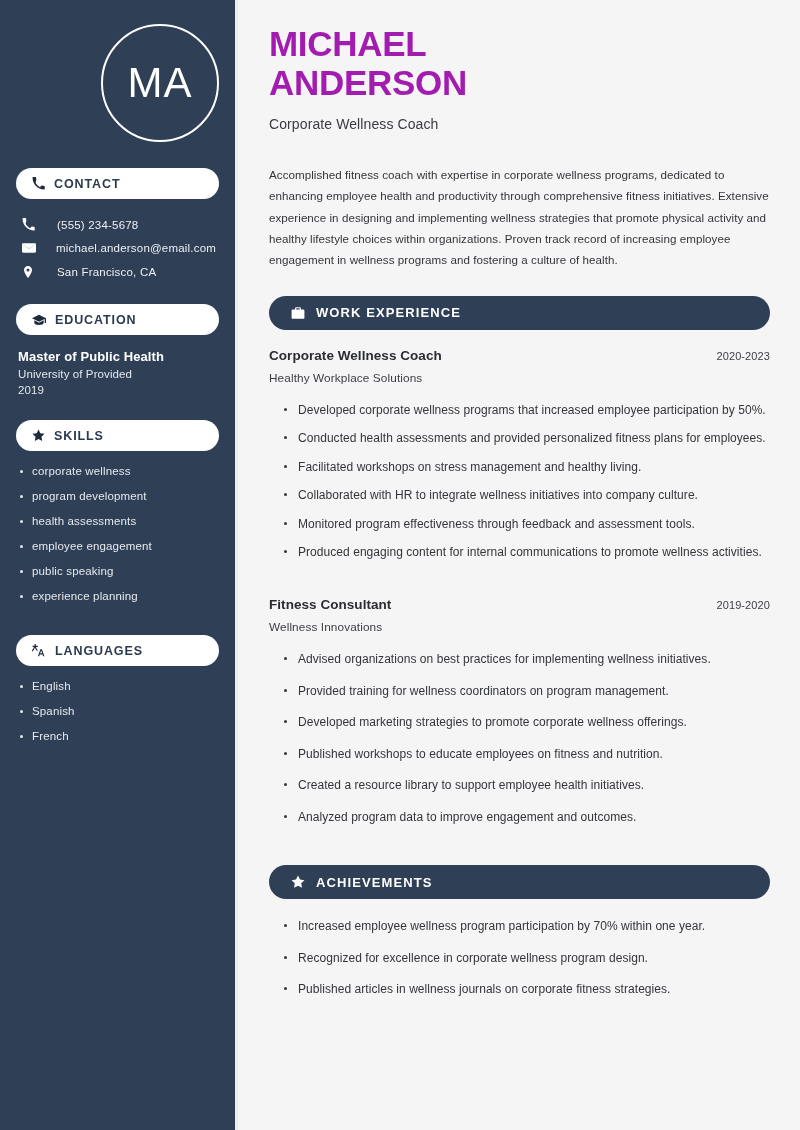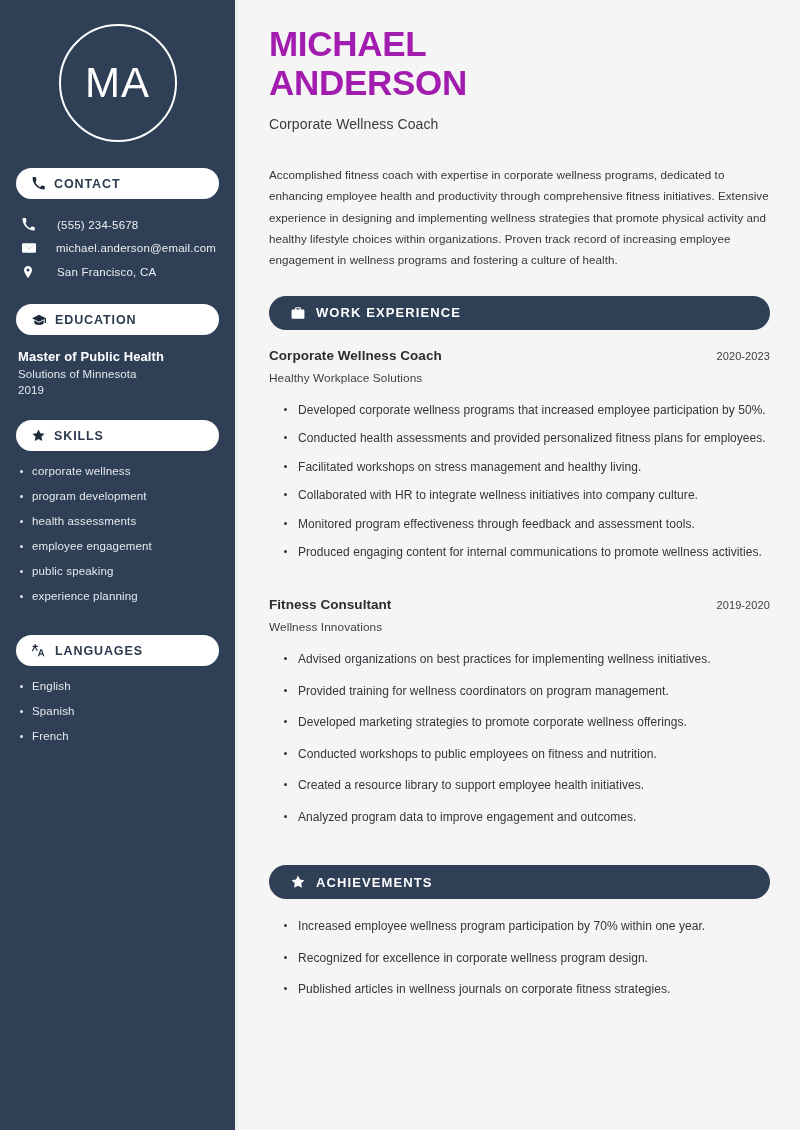--- a/index.html
+++ b/index.html
@@ -25,21 +25,21 @@
     width: 238px;
     flex: 0 0 238px;
     background: #2e3f56;
     border-right: 3px solid #eceded;
     padding: 0 16px;
     color: #ffffff;
   }
 
   .avatar-wrap {
     display: flex;
-    justify-content: center;
+    justify-content: flex-end;
     padding-top: 24px;
     padding-bottom: 26px;
   }
   .avatar {
     width: 118px;
     height: 118px;
     border-radius: 50%;
     border: 2px solid #ffffff;
     display: flex;
     align-items: center;
@@ -275,21 +275,21 @@
       <div class="pill">
         <span class="ico">
           <svg width="14" height="14" viewBox="0 0 24 24" fill="currentColor">
               <path d="M12 3L0 9l12 6 9.8-4.9V17h2.2V9L12 3z"></path>
               <path d="M4 12.6V17c0 1.8 3.6 3.5 8 3.5s8-1.7 8-3.5v-4.4l-8 4-8-4z"></path>
             </svg>
         </span>
         <span class="pill-label">EDUCATION</span>
       </div>
       <div class="edu-degree">Master of Public Health</div>
-      <div class="edu-school">Solutions of Minnesota</div>
+      <div class="edu-school">University of Provided</div>
       <div class="edu-year">2019</div>
     </div>
 
     <div class="side-block">
       <div class="pill">
         <span class="ico">
           <svg width="13" height="13" viewBox="0 0 24 24" fill="currentColor">
               <path d="M12 .8l3.4 7 7.7 1.1-5.6 5.4 1.3 7.7L12 18.4 5.2 22l1.3-7.7L.9 8.9 8.6 7.8 12 .8z"></path>
             </svg>
         </span>
@@ -363,21 +363,21 @@
     <div class="job">
       <div class="job-head">
         <span class="job-role">Fitness Consultant</span>
         <span class="job-dates">2019-2020</span>
       </div>
       <div class="job-company">Wellness Innovations</div>
       <ul class="bullets wide">
         <li>Advised organizations on best practices for implementing wellness initiatives.</li>
         <li>Provided training for wellness coordinators on program management.</li>
         <li>Developed marketing strategies to promote corporate wellness offerings.</li>
-        <li>Conducted workshops to public employees on fitness and nutrition.</li>
+        <li>Published workshops to educate employees on fitness and nutrition.</li>
         <li>Created a resource library to support employee health initiatives.</li>
         <li>Analyzed program data to improve engagement and outcomes.</li>
       </ul>
     </div>
 
     <div class="section-bar">
       <span class="ico">
         <svg width="14" height="14" viewBox="0 0 24 24" fill="currentColor">
             <path d="M12 .8l3.4 7 7.7 1.1-5.6 5.4 1.3 7.7L12 18.4 5.2 22l1.3-7.7L.9 8.9 8.6 7.8 12 .8z"></path>
           </svg>

